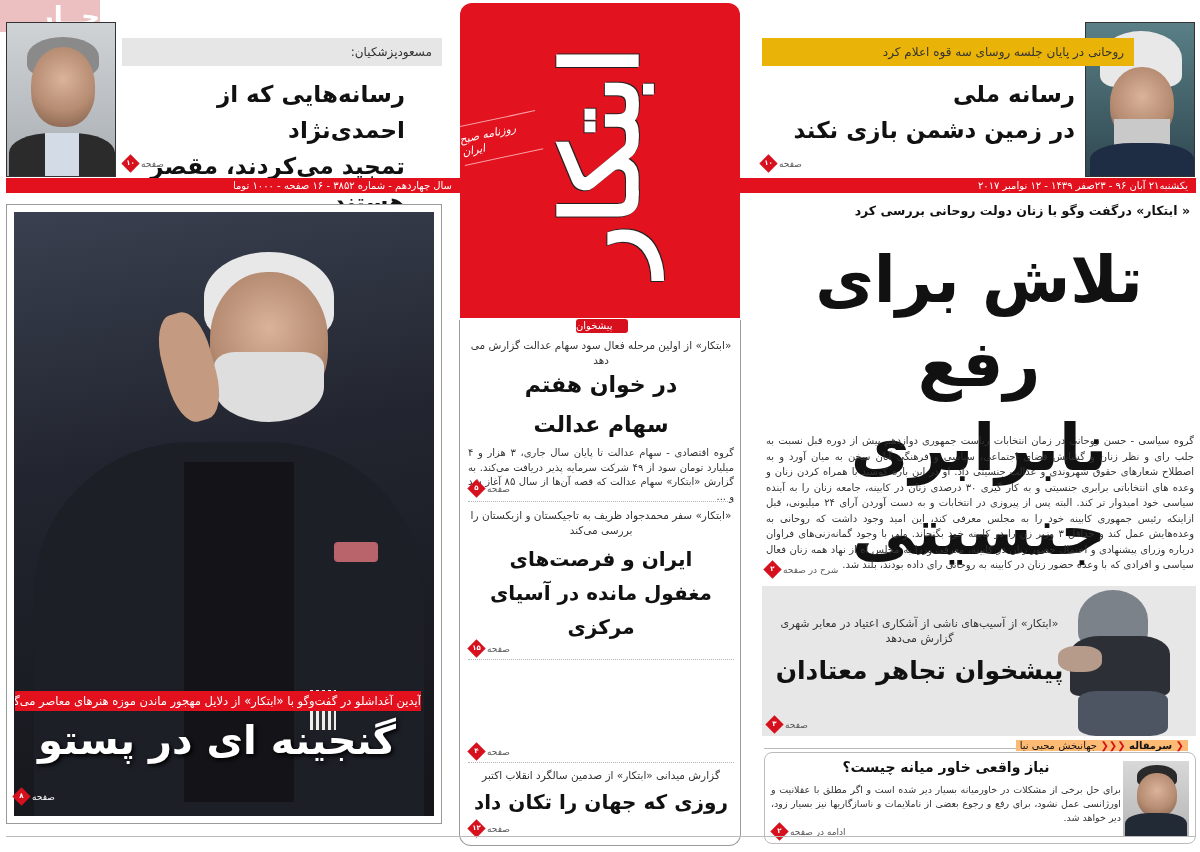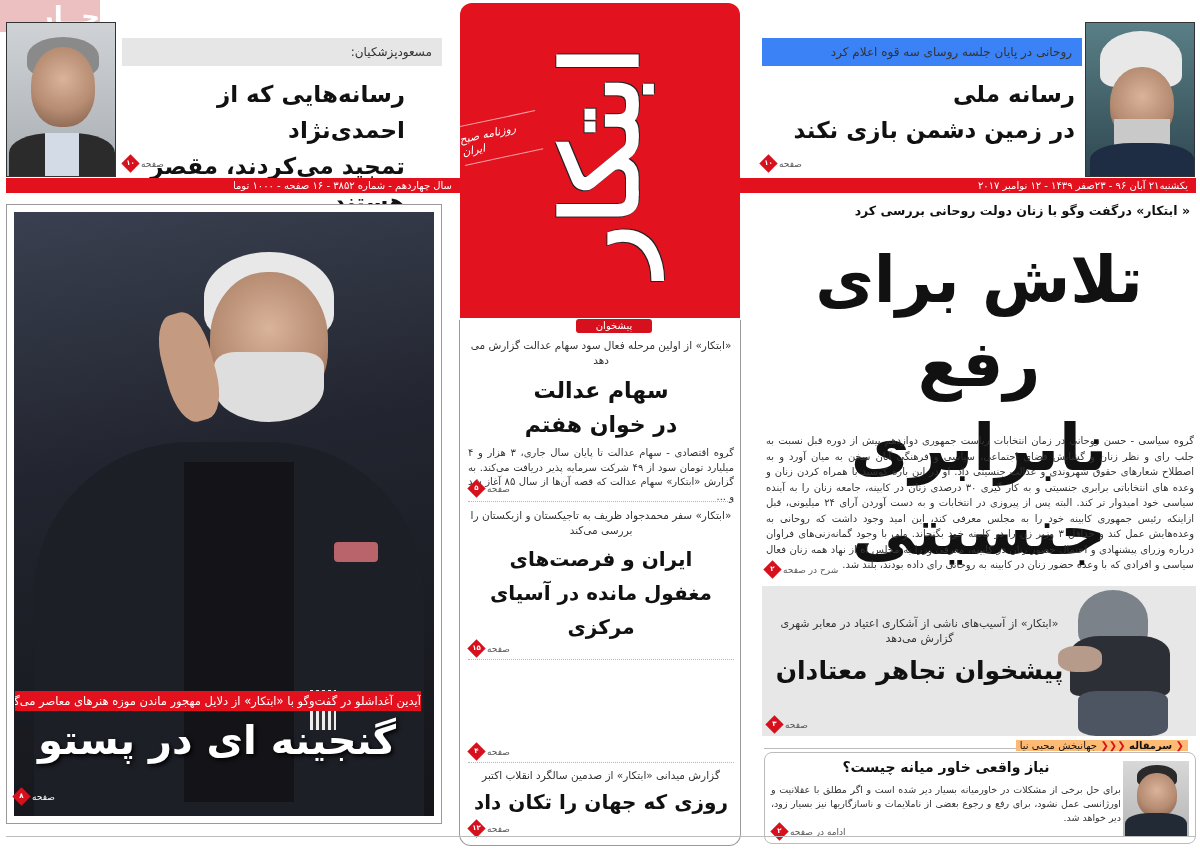--- a/index.html
+++ b/index.html
@@ -31,21 +31,21 @@
   
   .masthead { left: 460px; top: 3px; width: 280px; height: 315px; background: #e3121f; border-radius: 12px 12px 0 0; overflow: hidden; }
   .masthead-title { position: absolute; inset: 0; display: flex; align-items: center; justify-content: center;
     font-family: "DejaVu Serif", serif; font-size: 104px; font-weight: bold; color: #fff; writing-mode: vertical-rl; transform: rotate(180deg);
     text-shadow: 1px 1px 0 #222, -1px -1px 0 #222; letter-spacing: -6px; }
   .masthead-sub { position: absolute; left: 0; top: 115px; width: 80px; height: 40px; border-top: 1px solid #f7a1a6; border-bottom: 1px solid #f7a1a6;
     color: #fff; font-size: 11px; font-style: italic; display: flex; align-items: center; justify-content: center; transform: rotate(-12deg); }
 
   
   .center-box { left: 459px; top: 320px; width: 282px; height: 526px; border: 1px solid #9a9a9a; border-top: none; border-radius: 0 0 12px 12px; background: #fff; }
-  .pishkhan { left: 576px; top: 319px; width: 76px; height: 14px; background: #d7101d; color: #fff; font-size: 10px; line-height: 14px; text-align: center; border-radius: 3px; }
+  .pishkhan { left: 576px; top: 319px; width: 52px; height: 14px; background: #d7101d; color: #fff; font-size: 10px; line-height: 14px; border-radius: 3px; }
   .c-story { position: absolute; left: 8px; width: 266px; }
   .c-kicker { font-size: 10.5px; color: #333; text-align: center; line-height: 15px; }
   .c-head { font-size: 22px; font-weight: bold; text-align: center; line-height: 34px; color: #111; }
   .c-body { font-size: 10px; color: #333; line-height: 14.5px; text-align: justify; }
   .c-sep { position: absolute; left: 8px; width: 266px; border-top: 1px dotted #b5b5b5; }
 
   
   .main-kicker { left: 770px; top: 203px; width: 420px; font-size: 12.5px; font-weight: bold; }
   .main-head { left: 762px; top: 238px; width: 434px; font-size: 64px; font-weight: bold; line-height: 84px; text-align: center; letter-spacing: -1px; }
   .main-body { left: 766px; top: 433px; width: 428px; font-size: 10px; line-height: 15.5px; color: #333; text-align: justify; }
@@ -97,21 +97,21 @@
 </div>
 <div class="abs redbar rtl" style="left:230px; top:178px; width:230px;">سال چهاردهم - شماره ۳۸۵۲ - ۱۶ صفحه - ۱۰۰۰ تومان</div>
 <div class="abs" style="left:6px; top:178px; width:228px; height:15px; background:#e3101e;"></div>
 
 <div class="abs photo" style="left:1085px; top:22px; width:110px; height:155px; background:linear-gradient(180deg,#5a7f86,#2f4750); border:1px solid #333;">
   <div class="hair-white" style="left:14px; top:8px; width:82px; height:56px; border-radius:50% 50% 20% 20%;"></div>
   <div class="face" style="left:24px; top:44px; width:64px; height:74px;"></div>
   <div class="abs" style="left:28px; top:96px; width:56px; height:40px; background:#c9c9c9; border-radius:0 0 40% 40%;"></div>
   <div class="suit" style="left:4px; top:120px; width:104px; height:40px; background:#1e2c44;"></div>
 </div>
-<div class="abs rtl" style="left:762px; top:38px; width:320px; height:28px; background:#3b82f6; font-size:12px; line-height:28px; padding-right:10px; color:#333;padding-left:12px;">روحانی در پایان جلسه روسای سه قوه اعلام کرد</div>
+<div class="abs rtl" style="left:762px; top:38px; width:372px; height:28px; background:#eab308; font-size:12px; line-height:28px; padding-right:10px; color:#333;padding-left:12px;">روحانی در پایان جلسه روسای سه قوه اعلام کرد</div>
 <div class="abs rtl" style="left:790px; top:76px; width:285px; font-size:23px; font-weight:bold; line-height:36px;">
   <div>رسانه ملی</div>
   <div>در زمین دشمن بازی نکند</div>
 </div>
 <div class="abs page-badge" style="left:762px; top:157px;">
   <span class="diamond">
       <span>۱۰</span>
     </span>
   <span>صفحه</span>
 </div>
@@ -119,22 +119,22 @@
 
 <div class="abs masthead">
   <div class="masthead-title">ابتکار</div>
   <div class="masthead-sub">روزنامه صبح ایران</div>
 </div>
 
 <div class="abs center-box">
 
   <div class="c-story rtl" style="top:18px;">
     <div class="c-kicker">«ابتکار» از اولین مرحله فعال سود سهام عدالت گزارش می دهد</div>
+    <div class="c-head">در خوان هفتم</div>
     <div class="c-head" style="margin-top:6px;">سهام عدالت</div>
-    <div class="c-head">در خوان هفتم</div>
     <div class="c-body" style="margin-top:4px;">گروه اقتصادی - سهام عدالت تا پایان سال جاری، ۳ هزار و ۴ میلیارد تومان سود از ۴۹ شرکت سرمایه پذیر دریافت می‌کند. به گزارش «ابتکار» سهام عدالت که قصه آن‌ها از سال ۸۵ آغاز شد و ...</div>
   </div>
   <div class="abs page-badge" style="left:10px; top:162px;">
     <span class="diamond">
         <span>۵</span>
       </span>
     <span>صفحه</span>
   </div>
   <div class="c-sep" style="top:181px;"></div>
 

